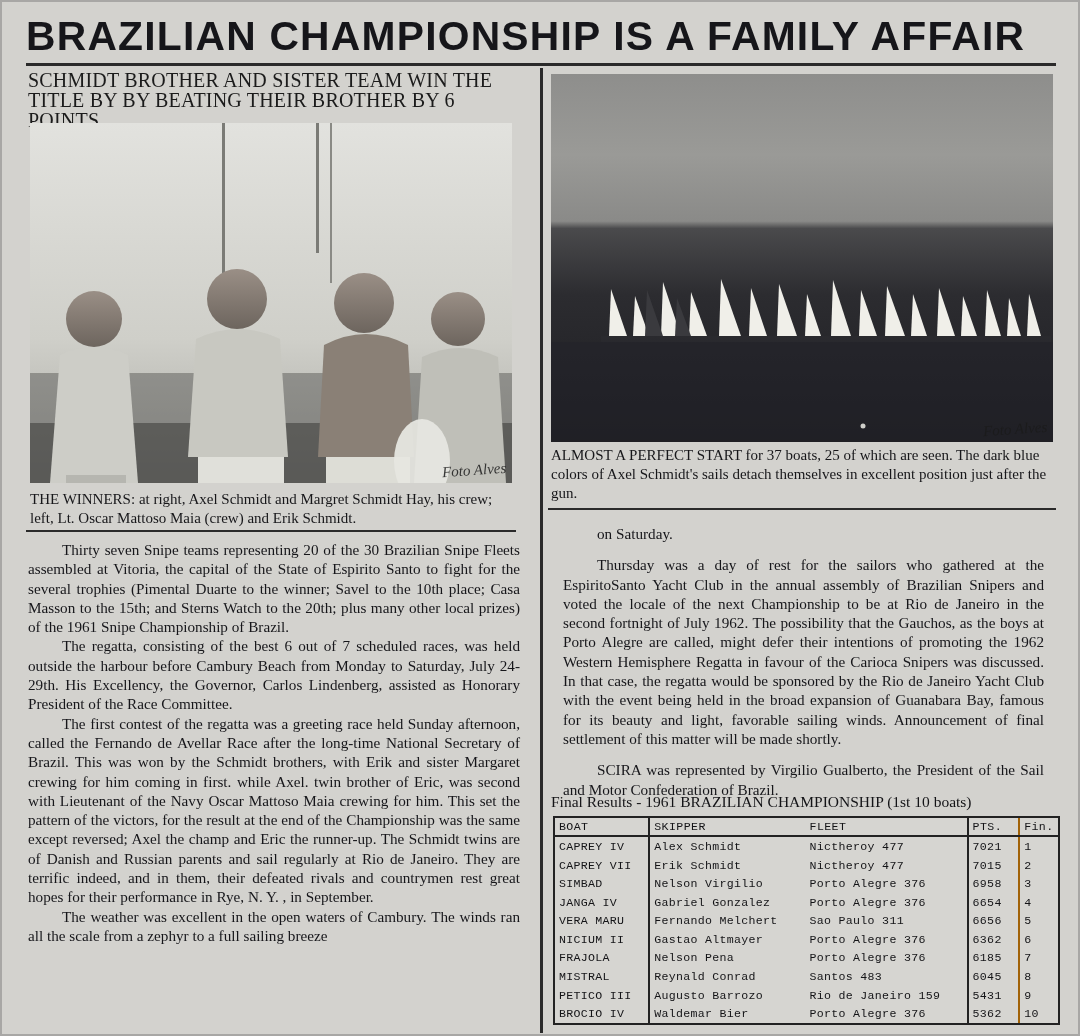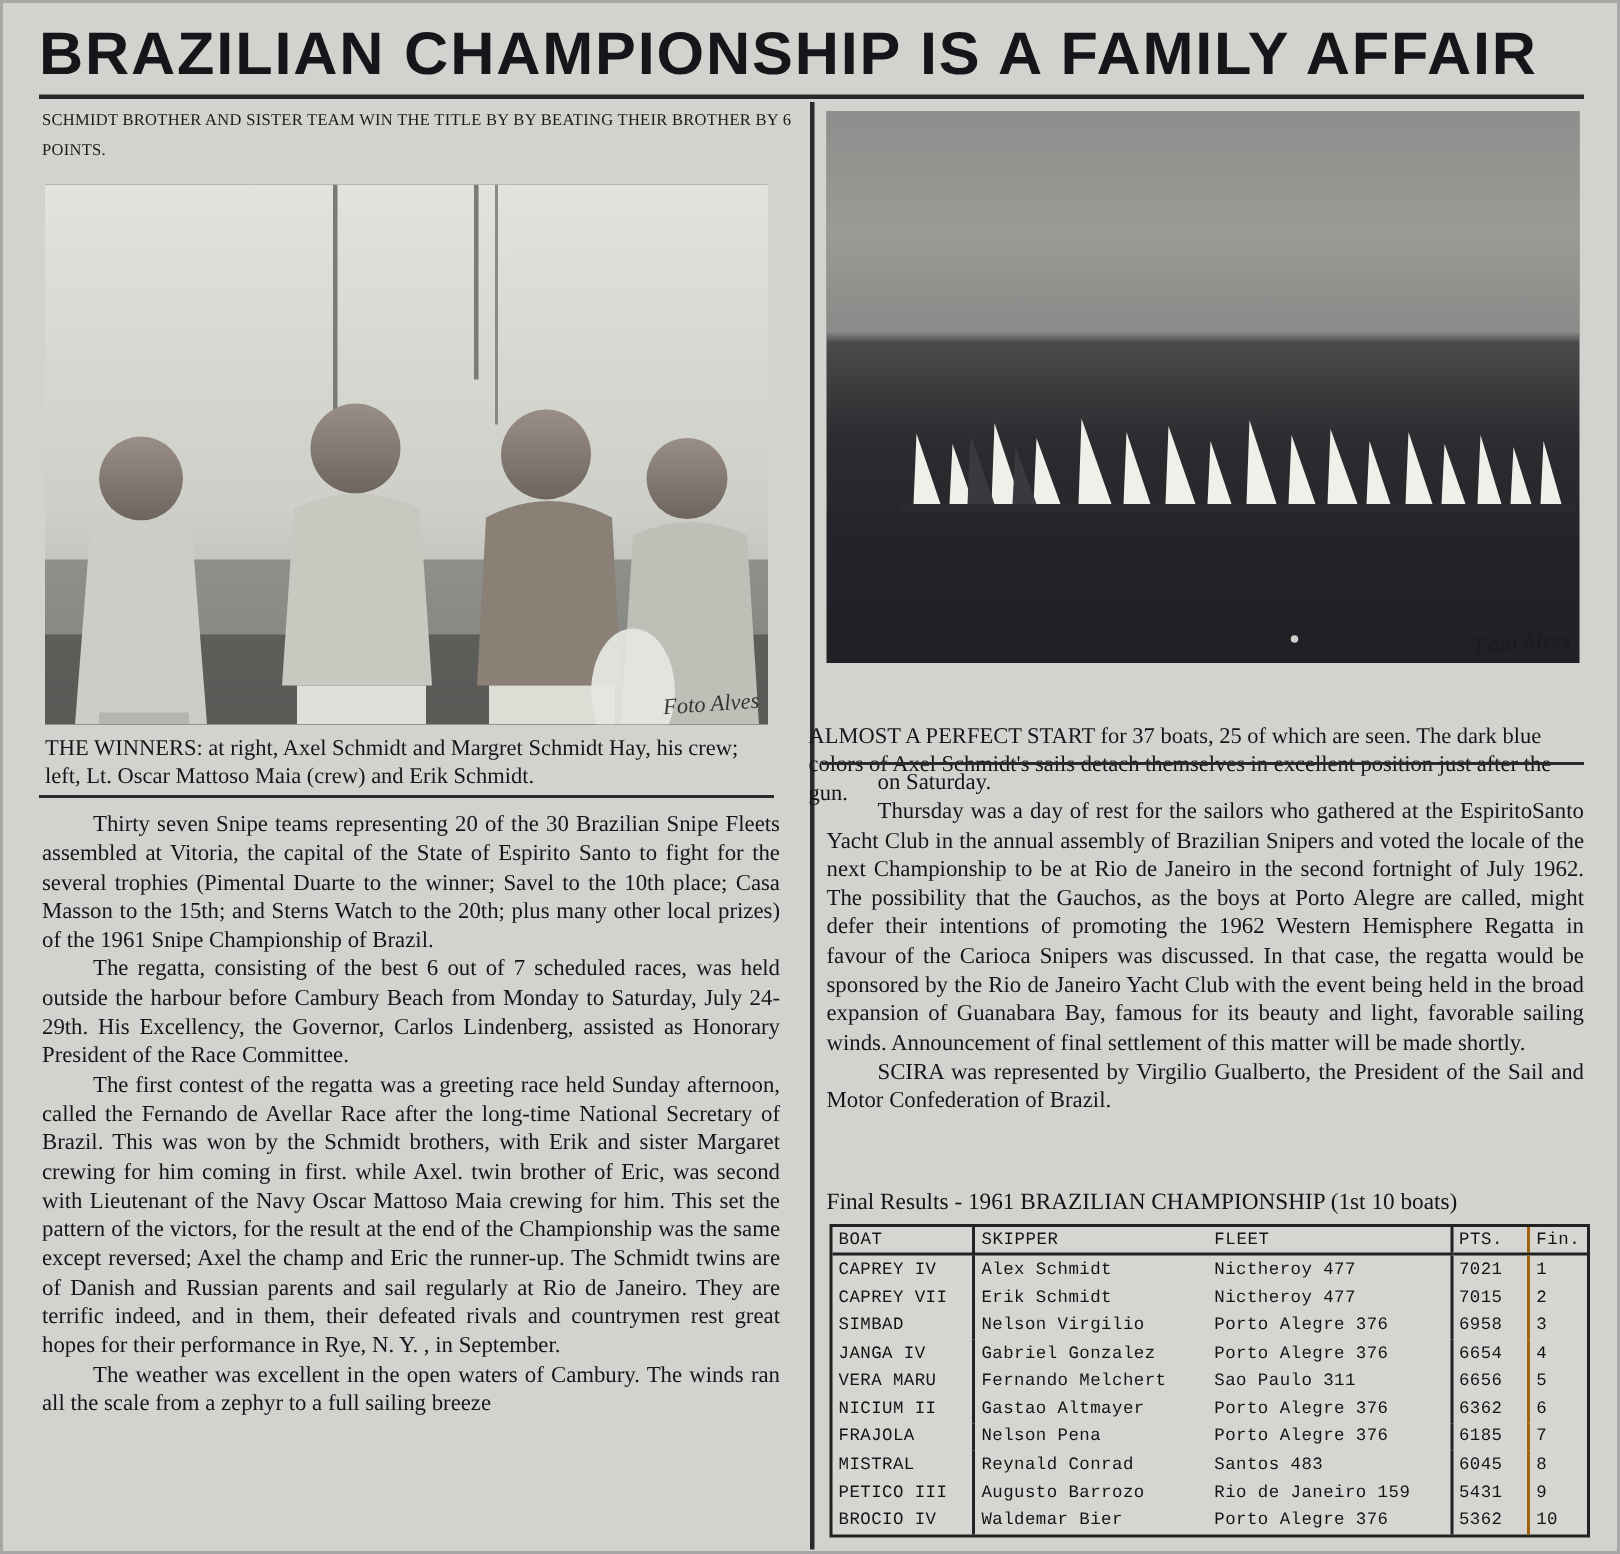--- a/index.html
+++ b/index.html
@@ -26,21 +26,21 @@
     transform:scaleX(1.02);
     transform-origin:left center;
   }
   .rule{
     position:absolute;background:#2a2a2a;
   }
   .rule-top{left:26px;top:63px;width:1030px;height:3px;}
   .subhead{
     position:absolute;left:28px;top:70px;width:500px;
     font-family:"Liberation Serif", serif;
-    font-size:11px;
+    font-size:20px;
     line-height:20px;
     color:#1b1b1b;
     letter-spacing:.2px;
   }
   
   .vrule{
     position:absolute;left:540px;top:68px;width:3px;height:965px;background:#2a2a2a;
   }
   
   .photo{
@@ -74,36 +74,36 @@
   }
   .caption{
     position:absolute;
     font-family:"Liberation Serif", serif;
     font-size:15px;
     line-height:19px;
     color:#17171a;
   }
   .cap-left{left:30px;top:490px;width:484px;}
   .cap-left-rule{left:26px;top:530px;width:490px;height:2px;}
-  .cap-right{left:539px;top:446px;width:503px;margin-top:36px;}
+  .cap-right{left:551px;top:446px;width:503px;}
   .cap-right-rule{left:548px;top:508px;width:508px;height:2px;}
 
   
   .col{
     position:absolute;
     font-family:"Liberation Serif", serif;
     font-size:15.2px;
     line-height:19.3px;
     color:#16161a;
     text-align:justify;
   }
   .col p{margin:0;text-indent:34px;}
   .col-left{left:28px;top:540px;width:492px;}
   .col-right{left:551px;top:512px;width:505px;}
-  .col-right p{margin:0;}
+  .col-right p{margin:12px;}
 
   
   .results-title{
     position:absolute;left:551px;top:793px;width:505px;
     font-family:"Liberation Serif", serif;
     font-size:15.5px;
     color:#141417;
   }
   .table-wrap{
     position:absolute;left:553px;top:816px;width:503px;height:205px;

